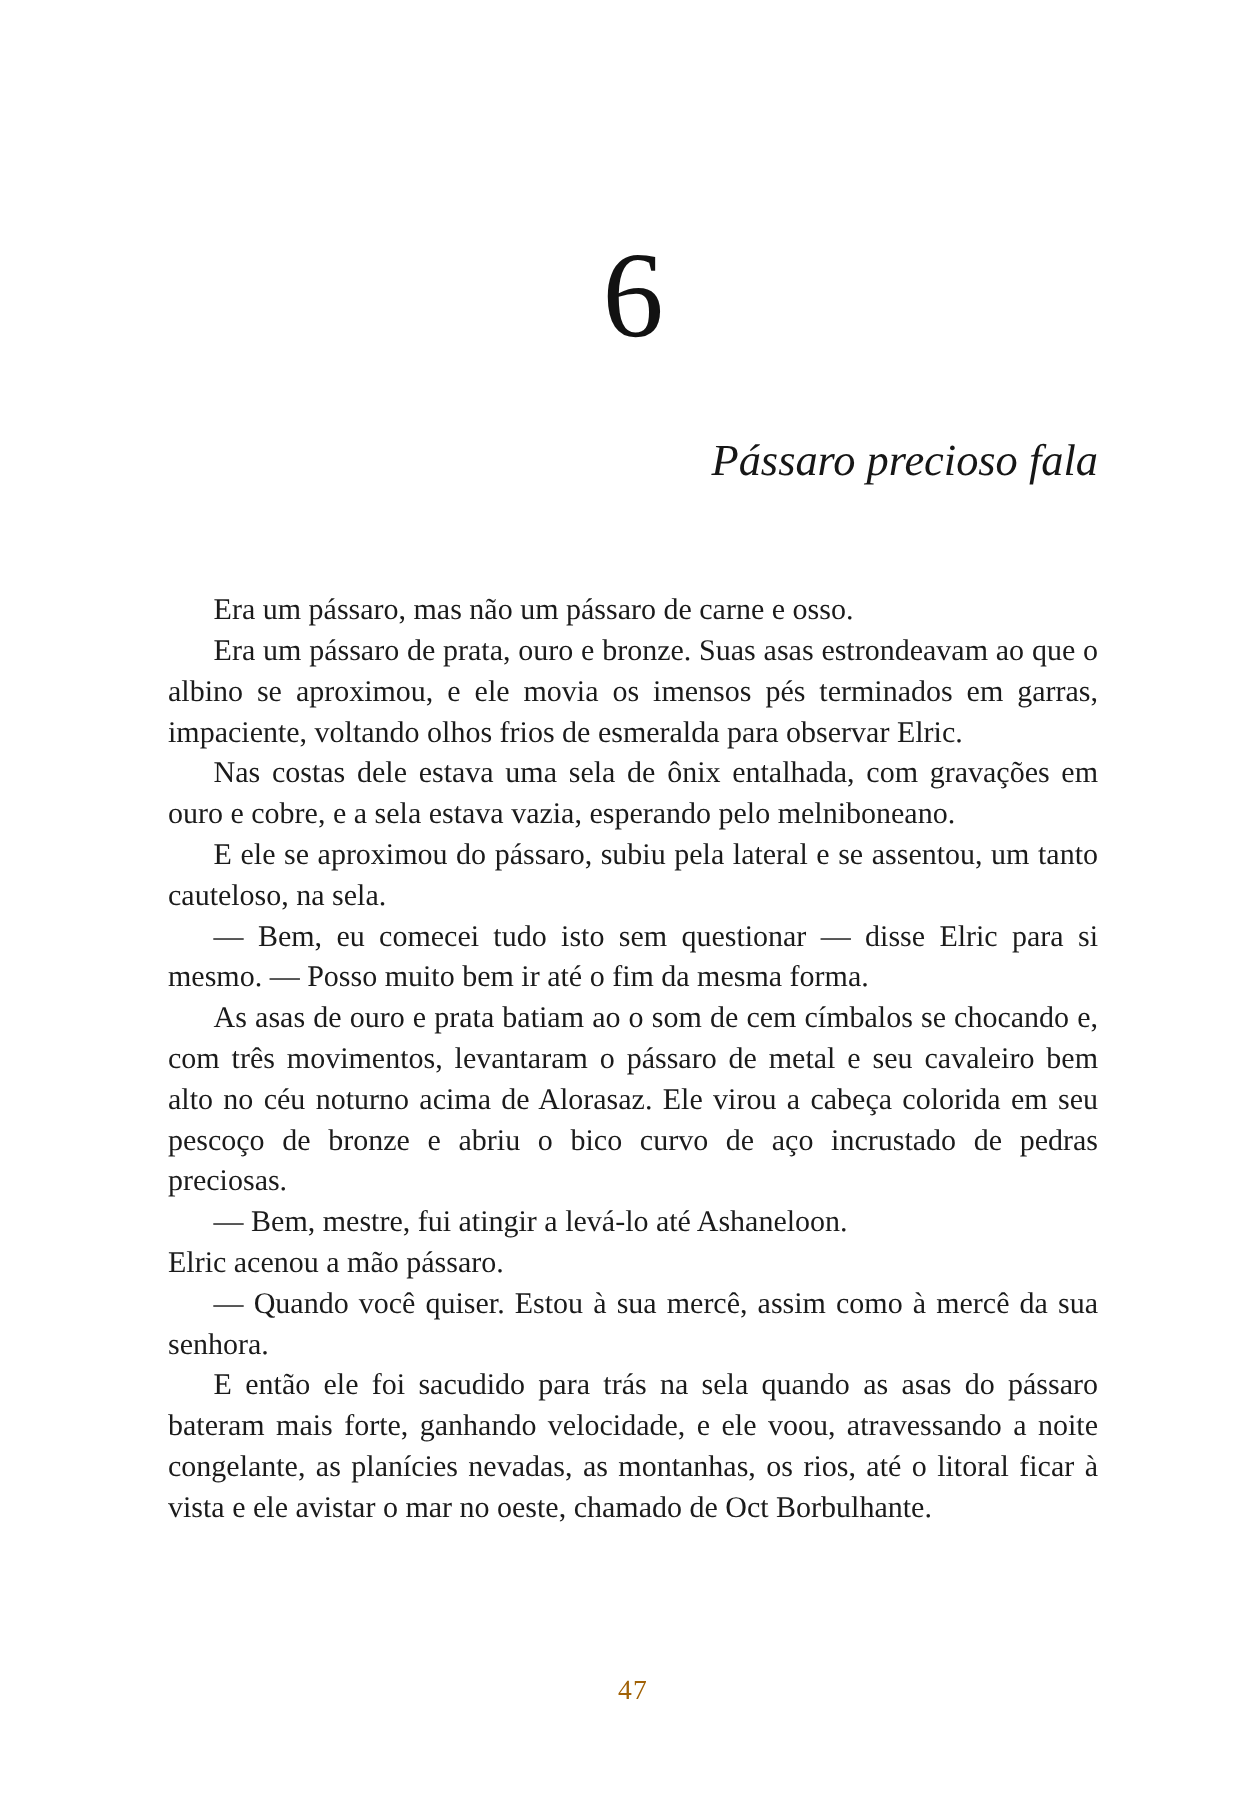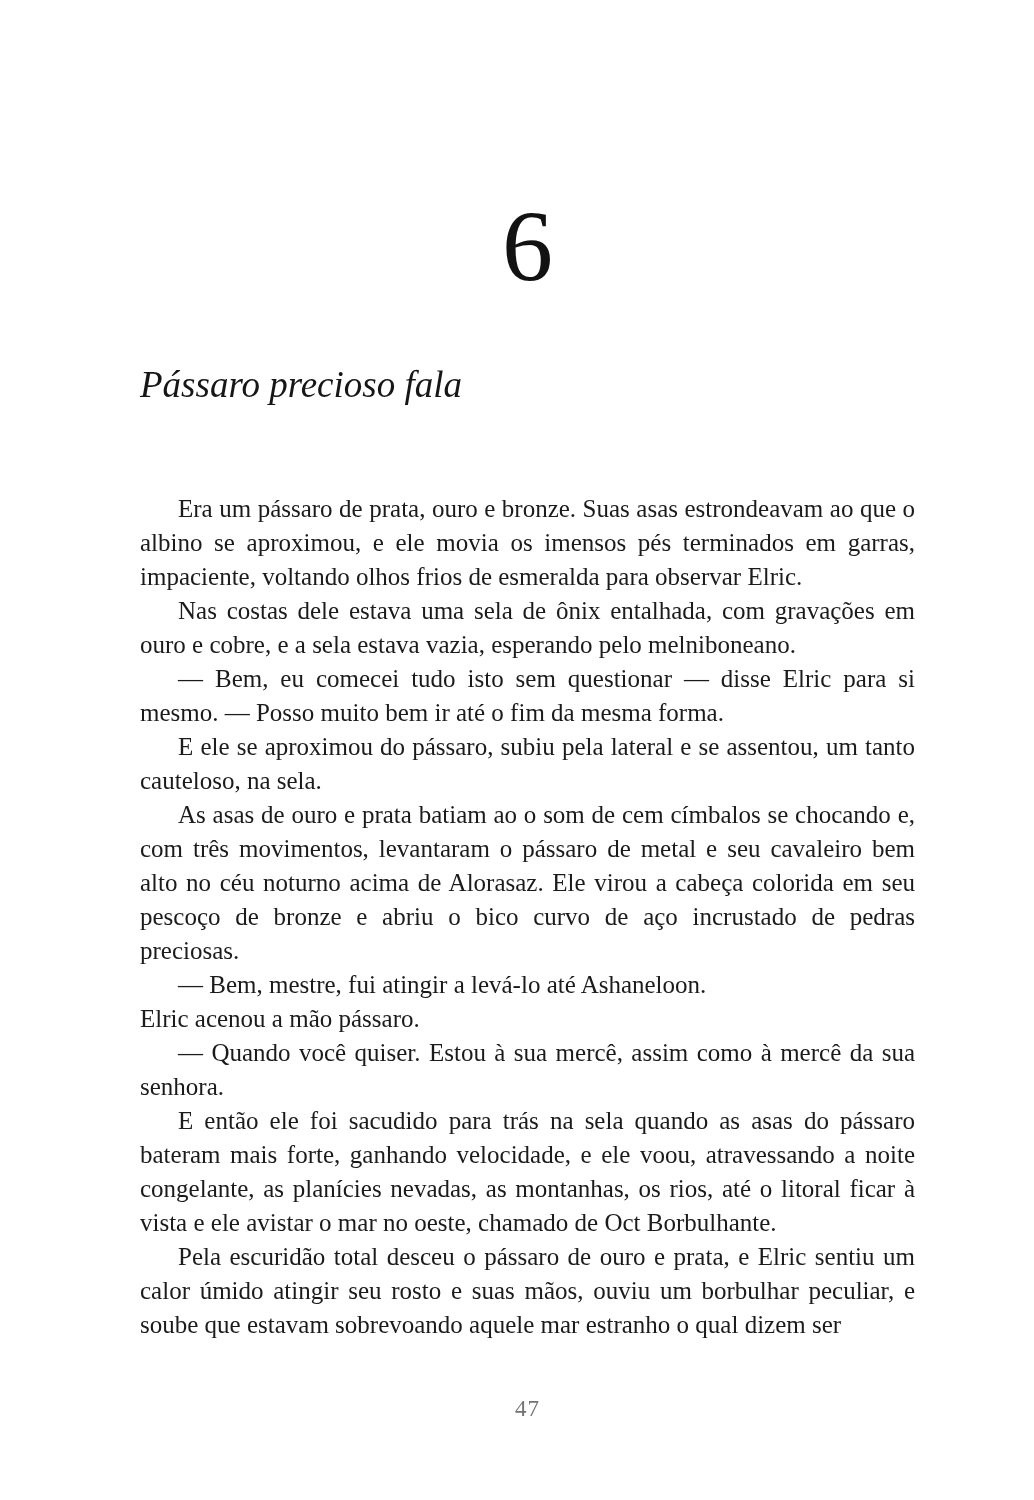--- a/index.html
+++ b/index.html
@@ -25,21 +25,21 @@
     font-size: 102px;
     line-height: 1;
     font-weight: 400;
     color: #121212;
   }
   .chapter-title {
     position: absolute;
     top: 363px;
     left: 140px;
     width: 775px;
-    text-align: left;
+    text-align: right;
     font-style: italic;
     font-size: 37px;
     line-height: 1.2;
     color: #161616;
   }
   .body-text {
     position: absolute;
     top: 492px;
     left: 140px;
     width: 775px;
@@ -55,41 +55,41 @@
   .para.flush {
     text-indent: 0;
   }
   .page-number {
     position: absolute;
     top: 1396px;
     left: 140px;
     width: 775px;
     text-align: center;
     font-size: 23px;
-    color: #737373;
+    color: #a16207;
     letter-spacing: 1px;
   }
 </style>
 </head>
 <body>
 
 <div class="page">
 
   <div class="chapter-number">6</div>
 
   <div class="chapter-title">Pássaro precioso fala</div>
 
   <div class="body-text">
+    <p class="para">Era um pássaro, mas não um pássaro de carne e osso.</p>
     <p class="para">Era um pássaro de prata, ouro e bronze. Suas asas estrondeavam ao que o albino se aproximou, e ele movia os imensos pés terminados em garras, impaciente, voltando olhos frios de esmeralda para observar Elric.</p>
     <p class="para">Nas costas dele estava uma sela de ônix entalhada, com gravações em ouro e cobre, e a sela estava vazia, esperando pelo melniboneano.</p>
+    <p class="para">E ele se aproximou do pássaro, subiu pela lateral e se assentou, um tanto cauteloso, na sela.</p>
     <p class="para">— Bem, eu comecei tudo isto sem questionar — disse Elric para si mesmo. — Posso muito bem ir até o fim da mesma forma.</p>
-    <p class="para">E ele se aproximou do pássaro, subiu pela lateral e se assentou, um tanto cauteloso, na sela.</p>
     <p class="para">As asas de ouro e prata batiam ao o som de cem címbalos se chocando e, com três movimentos, levantaram o pássaro de metal e seu cavaleiro bem alto no céu noturno acima de Alorasaz. Ele virou a cabeça colorida em seu pescoço de bronze e abriu o bico curvo de aço incrustado de pedras preciosas.</p>
     <p class="para">— Bem, mestre, fui atingir a levá-lo até Ashaneloon.</p>
     <p class="para flush">Elric acenou a mão pássaro.</p>
     <p class="para">— Quando você quiser. Estou à sua mercê, assim como à mercê da sua senhora.</p>
     <p class="para">E então ele foi sacudido para trás na sela quando as asas do pássaro bateram mais forte, ganhando velocidade, e ele voou, atravessando a noite congelante, as planícies nevadas, as montanhas, os rios, até o litoral ficar à vista e ele avistar o mar no oeste, chamado de Oct Borbulhante.</p>
-    <p class="para">Pela escuridão total desceu o pássaro de ouro e prata, e Elric sentiu um calor úmido atingir seu rosto e suas mãos, ouviu um borbulhar peculiar, e soube que estavam sobrevoando aquele mar estranho o qual dizem ser</p>
   </div>
 
   <div class="page-number">47</div>
 
 </div>
 
 </body></html>

